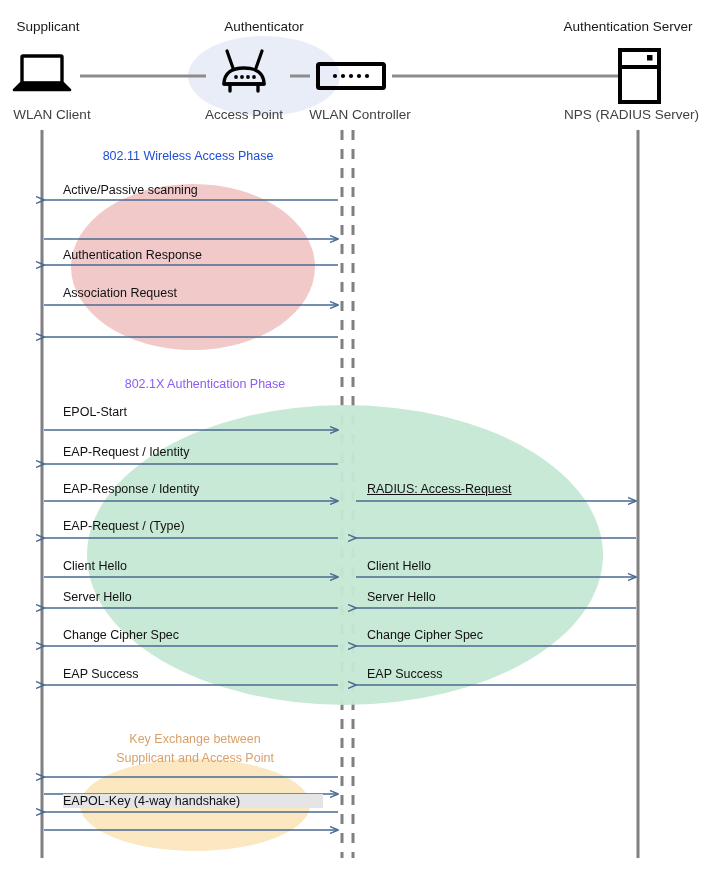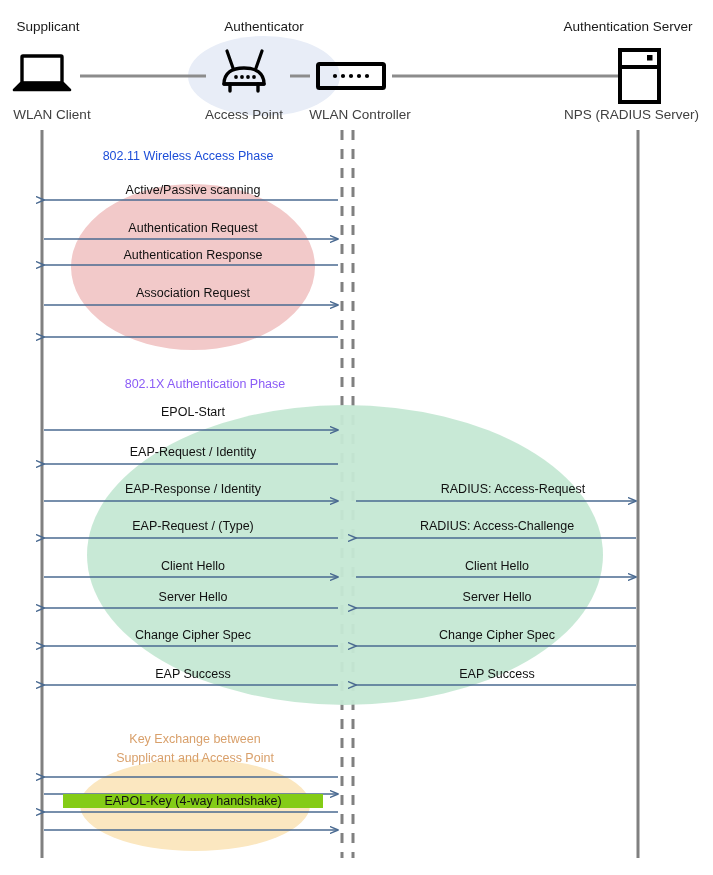--- a/index.html
+++ b/index.html
@@ -45,21 +45,20 @@
     font-size: 12.5px;
     white-space: nowrap;
     text-align: center;
     line-height: 19px;
   }
   .msg-label {
     position: absolute;
     font-size: 12.5px;
     color: #111111;
     white-space: nowrap;
-    text-align: center;
   }
 </style>
 </head>
 <body>
 
 <div id="canvas">
 
   <svg id="diagram-svg" viewBox="0 0 713 875">
     <defs>
       <marker id="ah-r" markerWidth="9" markerHeight="8" refX="8.4" refY="4" orient="auto" markerUnits="userSpaceOnUse">
@@ -167,33 +166,31 @@
   </div>
   <div class="phase-label" style="left:80px; top:375px; width:250px; color:#8b5cf6;">
     <span>802.1X Authentication Phase</span>
   </div>
   <div class="phase-label" style="left:70px; top:721px; width:250px; color:#D9A06B;margin-top:9px;">
     <div>Key Exchange between</div>
     <div>Supplicant and Access Point</div>
   </div>
 
   <div class="msg-label" style="left:63px; top:183px; width:260px;">Active/Passive scanning</div>
-  <div class="msg-label" style="left:63px; top:221px; width:260px;">Authentication Request</div>
   <div class="msg-label" style="left:63px; top:248px; width:260px;">Authentication Response</div>
   <div class="msg-label" style="left:63px; top:286px; width:260px;">Association Request</div>
   <div class="msg-label" style="left:63px; top:405px; width:260px;">EPOL-Start</div>
   <div class="msg-label" style="left:63px; top:445px; width:260px;">EAP-Request / Identity</div>
   <div class="msg-label" style="left:63px; top:482px; width:260px;">EAP-Response / Identity</div>
   <div class="msg-label" style="left:63px; top:519px; width:260px;">EAP-Request / (Type)</div>
   <div class="msg-label" style="left:63px; top:559px; width:260px;">Client Hello</div>
   <div class="msg-label" style="left:63px; top:590px; width:260px;">Server Hello</div>
   <div class="msg-label" style="left:63px; top:628px; width:260px;">Change Cipher Spec</div>
   <div class="msg-label" style="left:63px; top:667px; width:260px;">EAP Success</div>
-  <div class="msg-label" style="left:63px; top:794px; width:260px; background:#84cc16;">EAPOL-Key (4-way handshake)</div>
+  <div class="msg-label" style="left:63px; top:794px; width:260px; background:#e5e5e5;">EAPOL-Key (4-way handshake)</div>
 
-  <div class="msg-label" style="left:383px; top:482px; width:260px;">RADIUS: Access-Request</div>
-  <div class="msg-label" style="left:367px; top:519px; width:260px;">RADIUS: Access-Challenge</div>
+  <div class="msg-label" style="left:367px; top:482px; width:260px;text-decoration:underline;">RADIUS: Access-Request</div>
   <div class="msg-label" style="left:367px; top:559px; width:260px;">Client Hello</div>
   <div class="msg-label" style="left:367px; top:590px; width:260px;">Server Hello</div>
   <div class="msg-label" style="left:367px; top:628px; width:260px;">Change Cipher Spec</div>
   <div class="msg-label" style="left:367px; top:667px; width:260px;">EAP Success</div>
 
 </div>
 
 </body></html>

